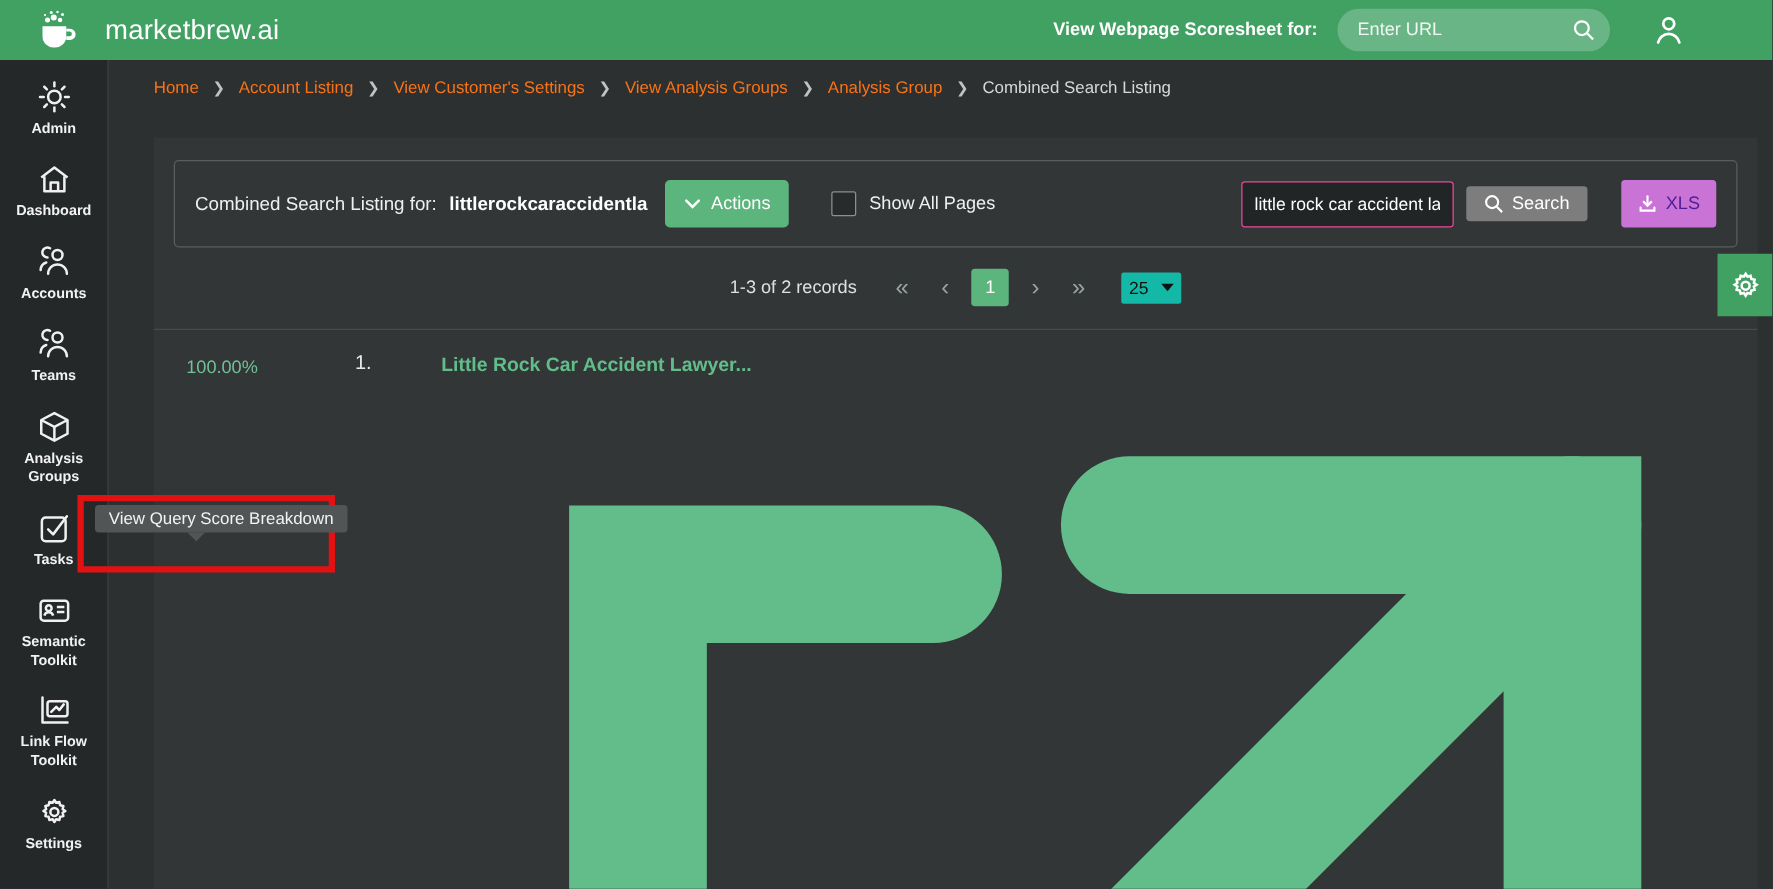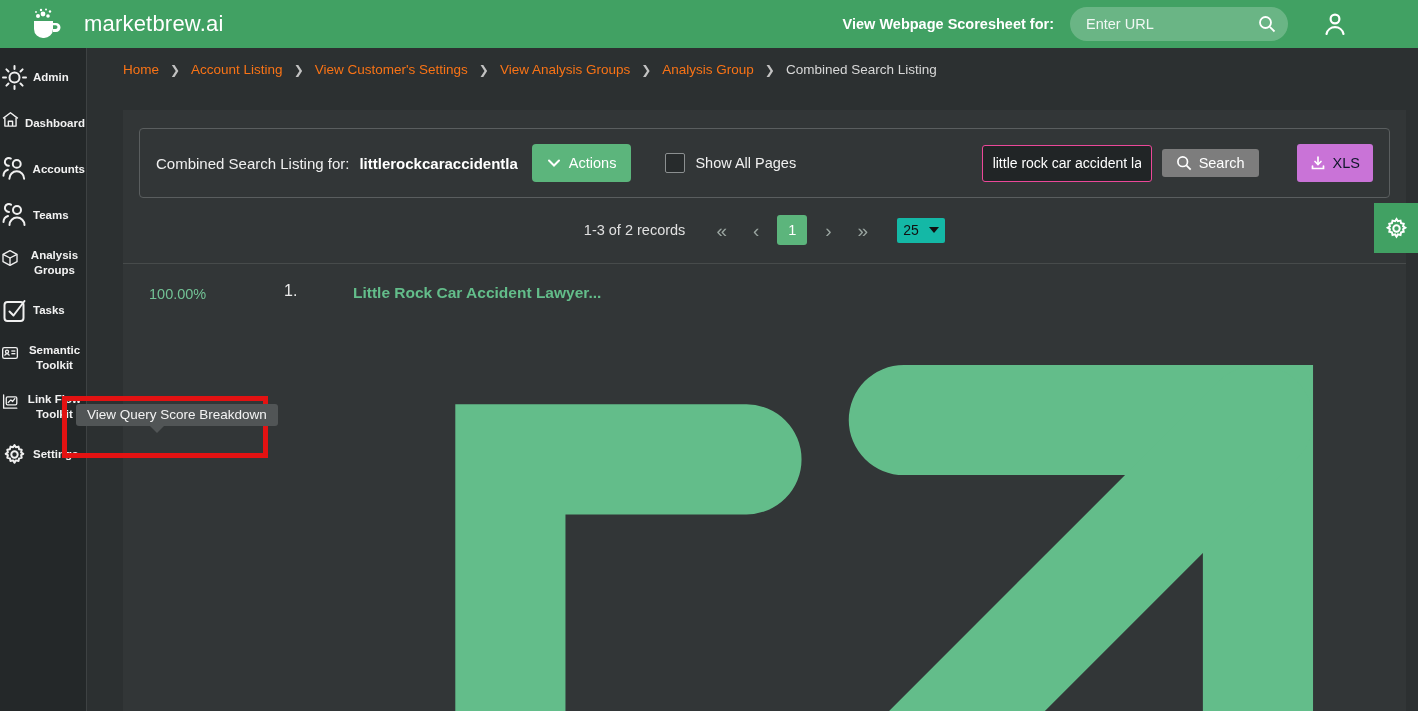--- a/index.html
+++ b/index.html
@@ -28,21 +28,21 @@
   .url-input::placeholder { color:rgba(255,255,255,.9); }
   .url-search-icon { position:absolute; right:12px; top:8px; width:18px; height:18px; cursor:pointer; }
   .user-icon { width:26px; height:26px; margin-left:18px; cursor:pointer; }
 
   
   .sidebar {
     position:absolute; top:48px; left:0; bottom:0; width:87px;
     background:#242829; border-right:1px solid #3e4243; z-index:5;
     display:flex; flex-direction:column; align-items:center; padding-top:16px;
   }
-  .side-item { display:flex; align-items:center; gap:5px;
+  .side-item { display:flex; flex-direction:column; align-items:center; gap:5px;
     margin-bottom:19px; cursor:pointer; width:84px; }
   .side-item .s-icon { width:27px; height:27px; }
   .side-item .s-label { font-size:11.5px; font-weight:700; color:#f2f2f2; text-align:center; line-height:1.3; }
 
   
   .main { position:absolute; left:88px; top:48px; right:0; bottom:0; }
   .breadcrumb { padding:14px 0 0 35px; font-size:13.5px; display:flex; align-items:center; }
   .crumb { color:#f97316; text-decoration:none; cursor:pointer; }
   .crumb.current { color:#d8d8d8; cursor:default; }
   .crumb-sep { color:#c2c2c2; margin:0 11px; font-size:12px; }
@@ -76,21 +76,21 @@
     width:170px; height:37px; background:#212526; border:1px solid #ec4899;
     border-radius:3px; color:#fff; font-size:14px; padding:0 10px; outline:none;
     font-family:"Liberation Sans", sans-serif;
   }
   .search-btn {
     margin-left:10px; height:28px; background:#7d7d7d; border:none; color:#fff;
     font-size:14.5px; border-radius:3px; padding:0 14px; display:flex;
     align-items:center; gap:7px; cursor:pointer; font-family:"Liberation Sans", sans-serif;
   }
   .xls-btn {
-    margin-left:38px; height:38px; background:#c973d7; border:none; color:#0f172a;
+    margin-left:27px; height:38px; background:#c973d7; border:none; color:#4c1d95;
     font-size:14.5px; border-radius:3px; padding:0 13px; display:flex;
     align-items:center; gap:7px; cursor:pointer; font-family:"Liberation Sans", sans-serif;
   }
   .i16 { width:16px; height:16px; }
 
   
   .pager { display:flex; align-items:center; justify-content:center; margin-top:17px; }
   .records-text { font-size:14.5px; color:#e0e0e0; margin-right:18px; }
   .pg-arrow { color:#9aa5a0; font-size:19px; margin:0 13px; cursor:pointer; line-height:1; }
   .pg-current {

